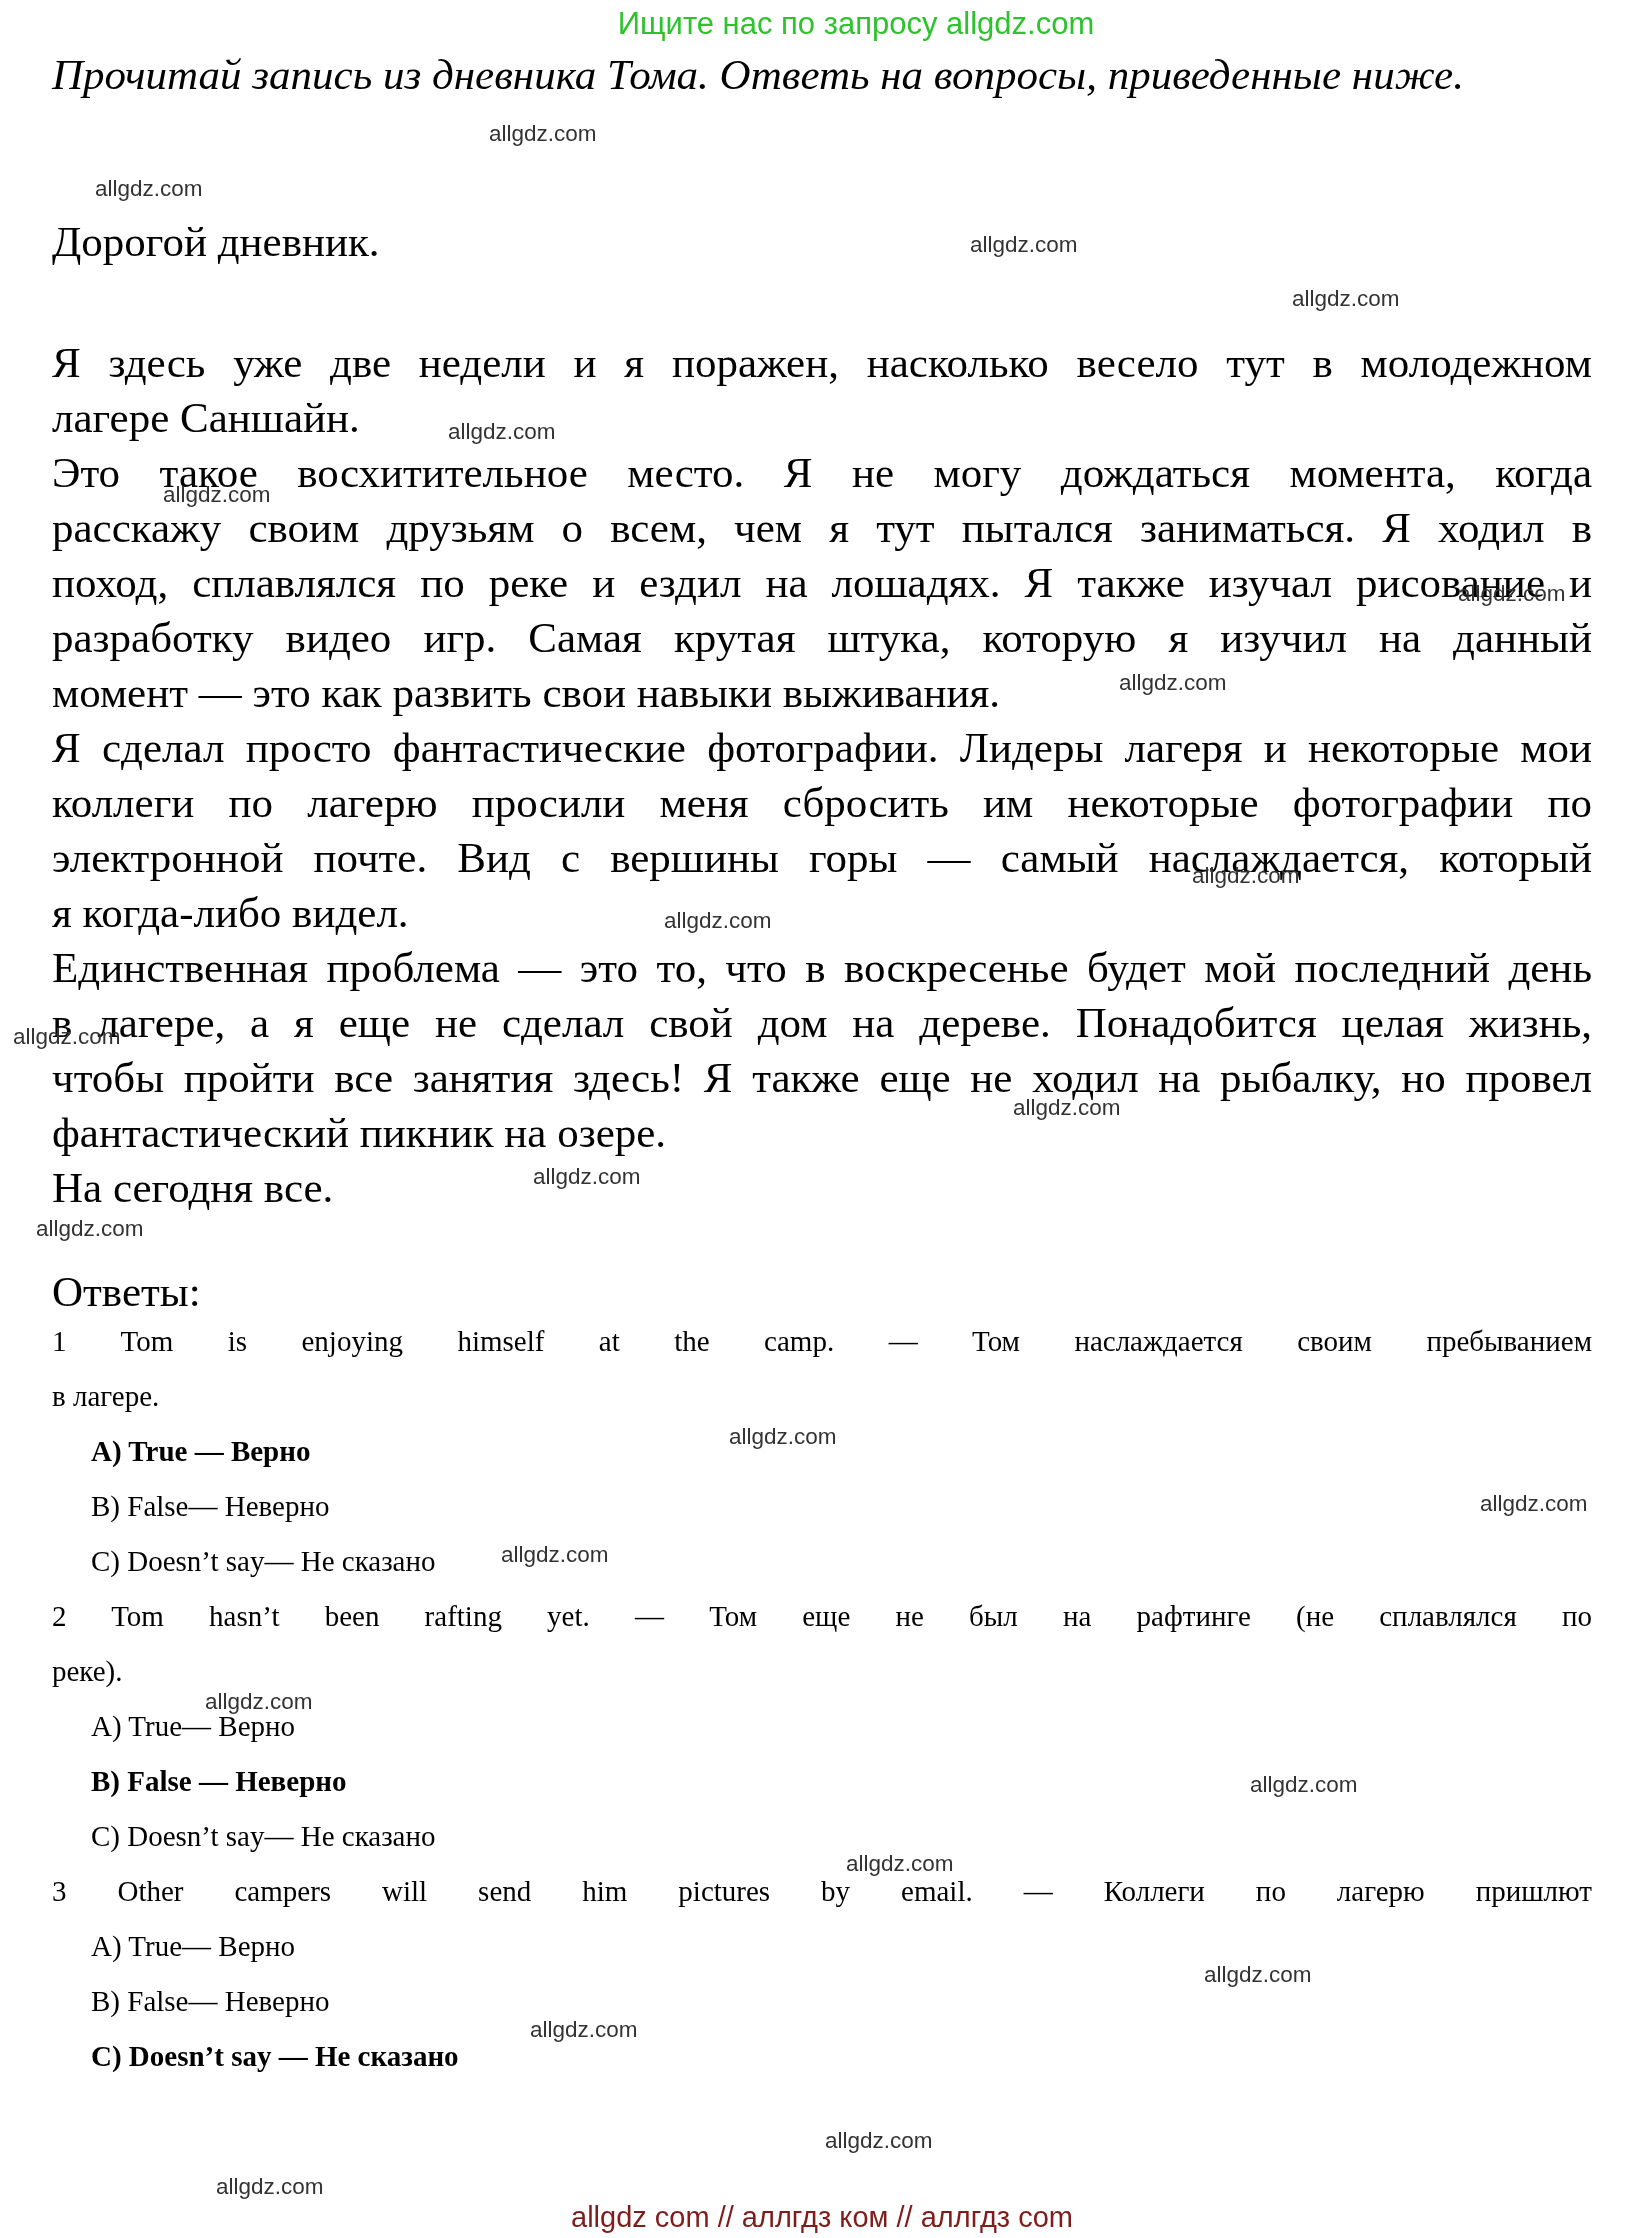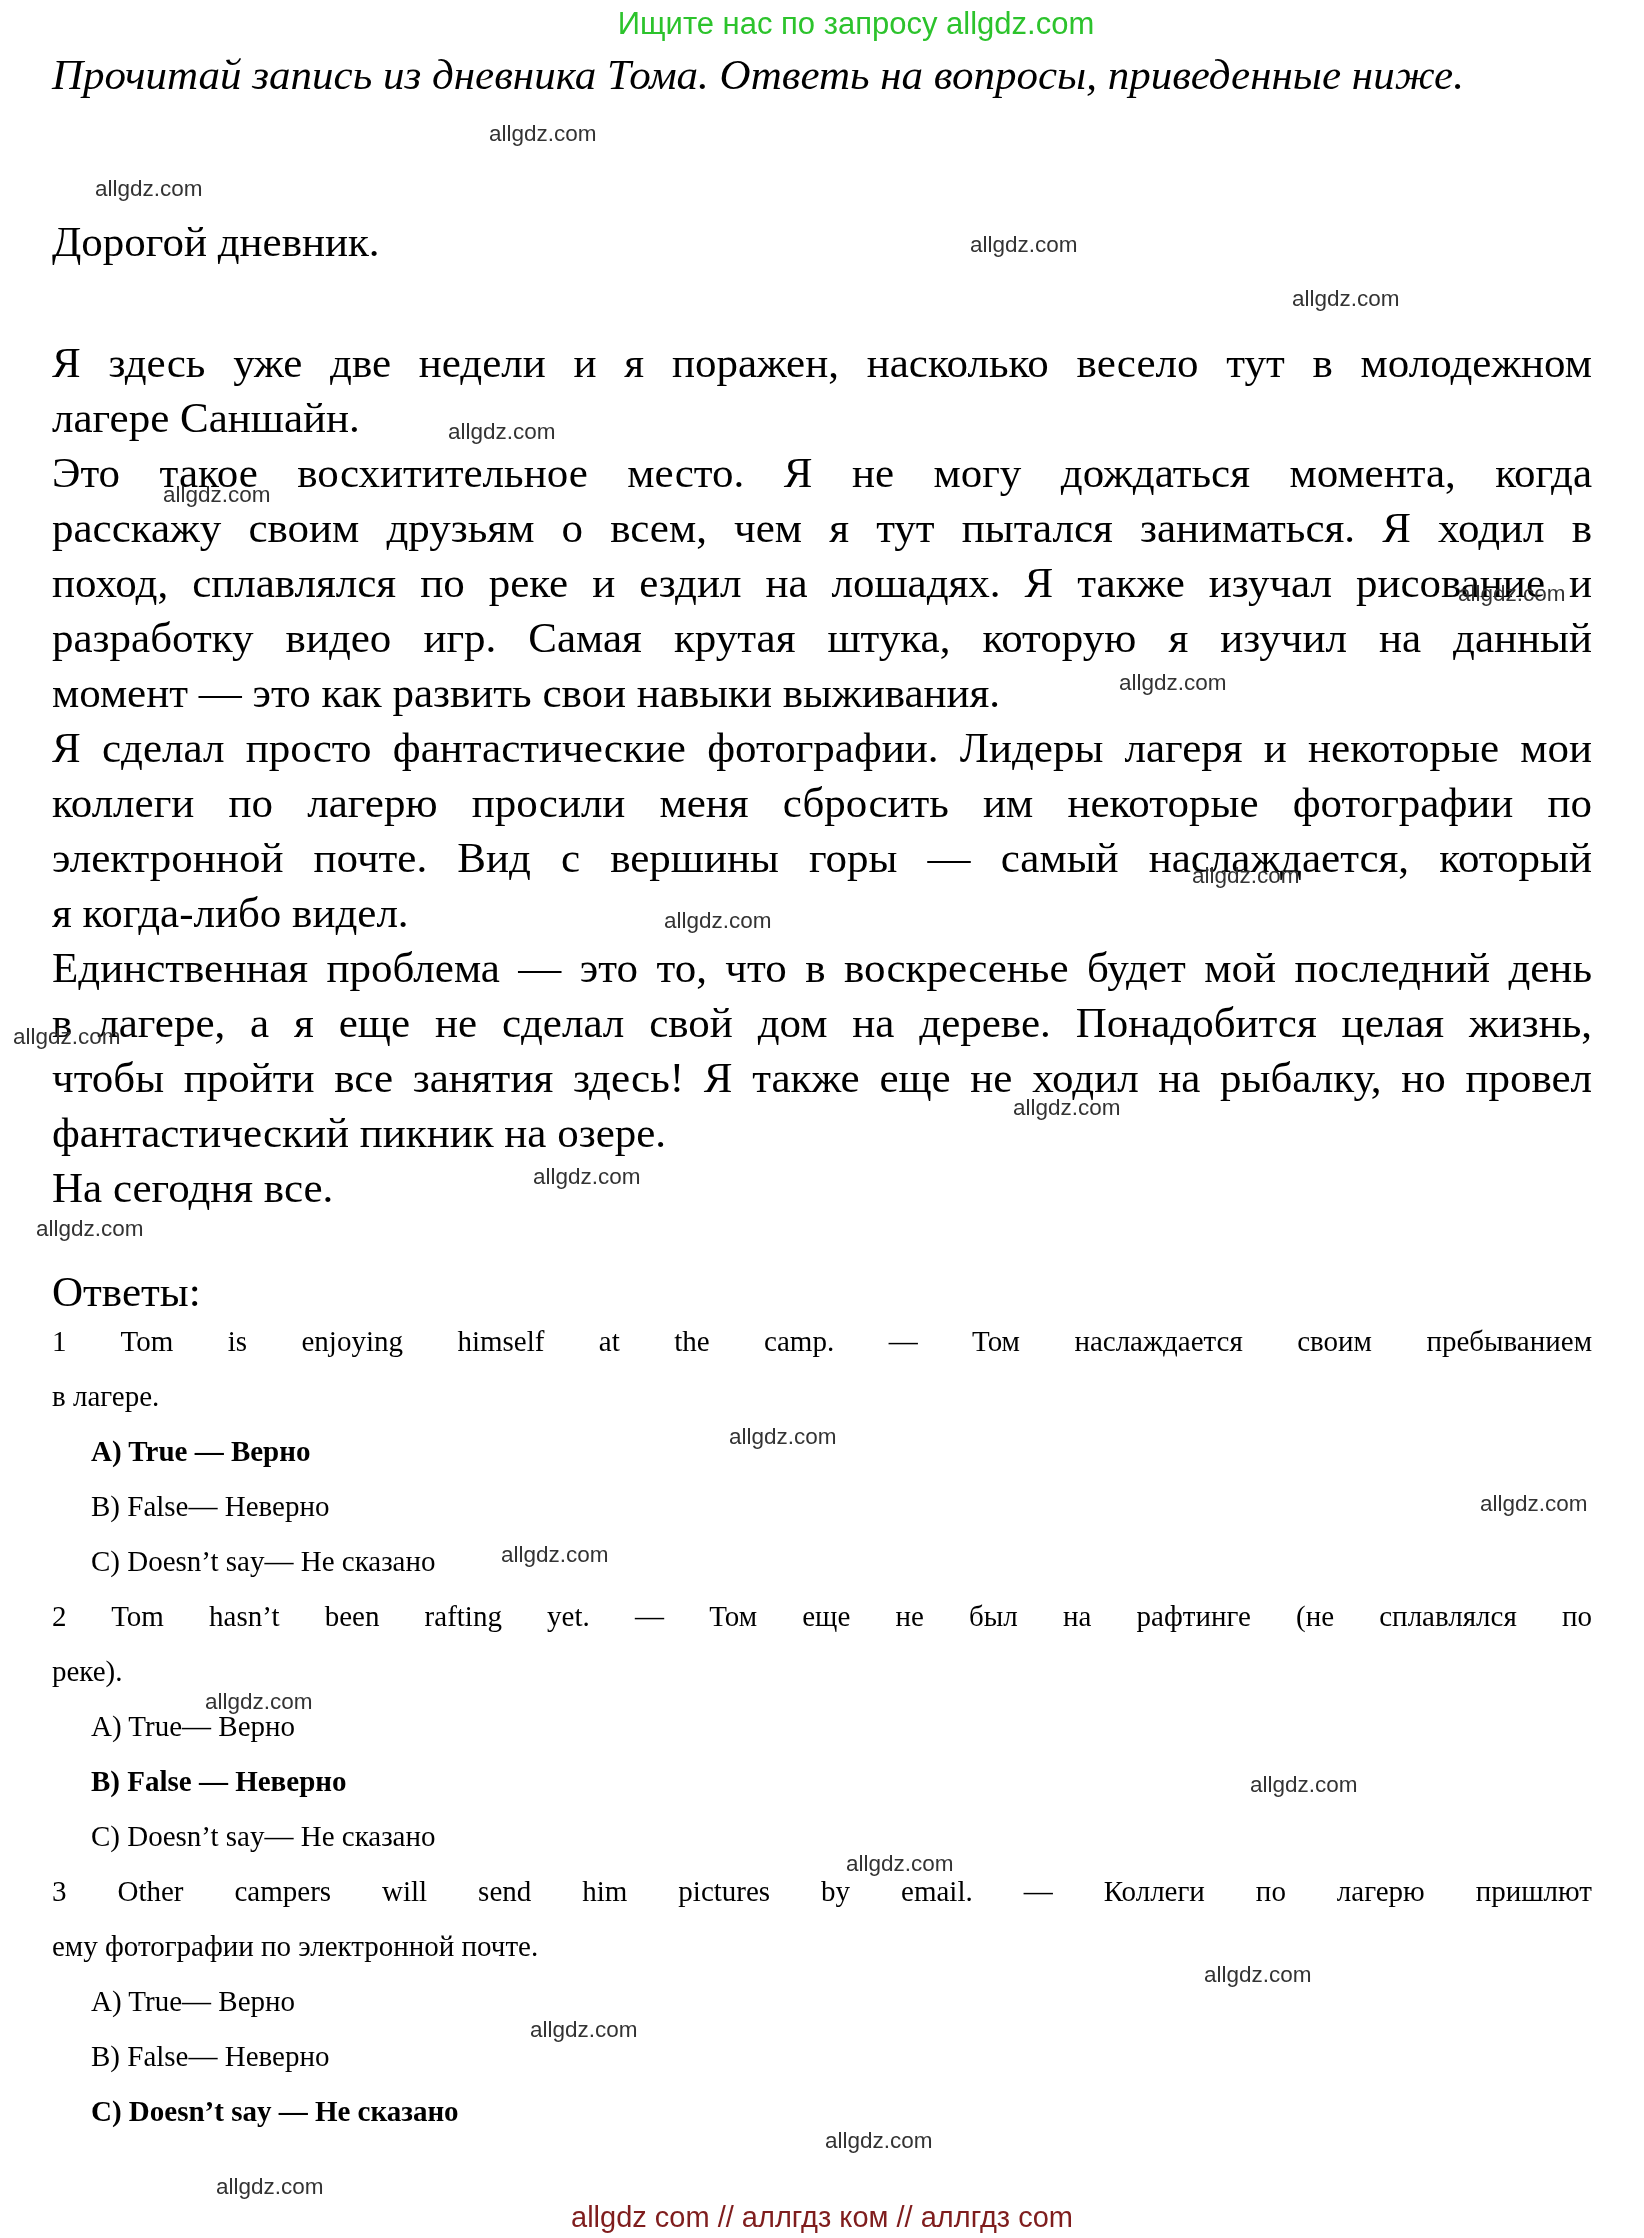--- a/index.html
+++ b/index.html
@@ -110,21 +110,20 @@
     <div class="line opt">B) False— Неверно</div>
     <div class="line opt">C) Doesn’t say— Не сказано</div>
 
     <div class="line jline">2 Tom hasn’t been rafting yet. — Том еще не был на рафтинге (не сплавлялся по</div>
     <div class="line">реке).</div>
     <div class="line opt">A) True— Верно</div>
     <div class="line opt bold">B) False — Неверно</div>
     <div class="line opt">C) Doesn’t say— Не сказано</div>
 
     <div class="line jline">3 Other campers will send him pictures by email. — Коллеги по лагерю пришлют</div>
-    <div class="line">ему фотографии по электронной почте.</div>
     <div class="line opt">A) True— Верно</div>
     <div class="line opt">B) False— Неверно</div>
     <div class="line opt bold">C) Doesn’t say — Не сказано</div>
   </div>
 
   <div class="footer" style="color: #7f1d1d;">
     <span>allgdz com  //  аллгдз ком  //  аллгдз com</span>
   </div>
 
   <div class="wm-layer">

